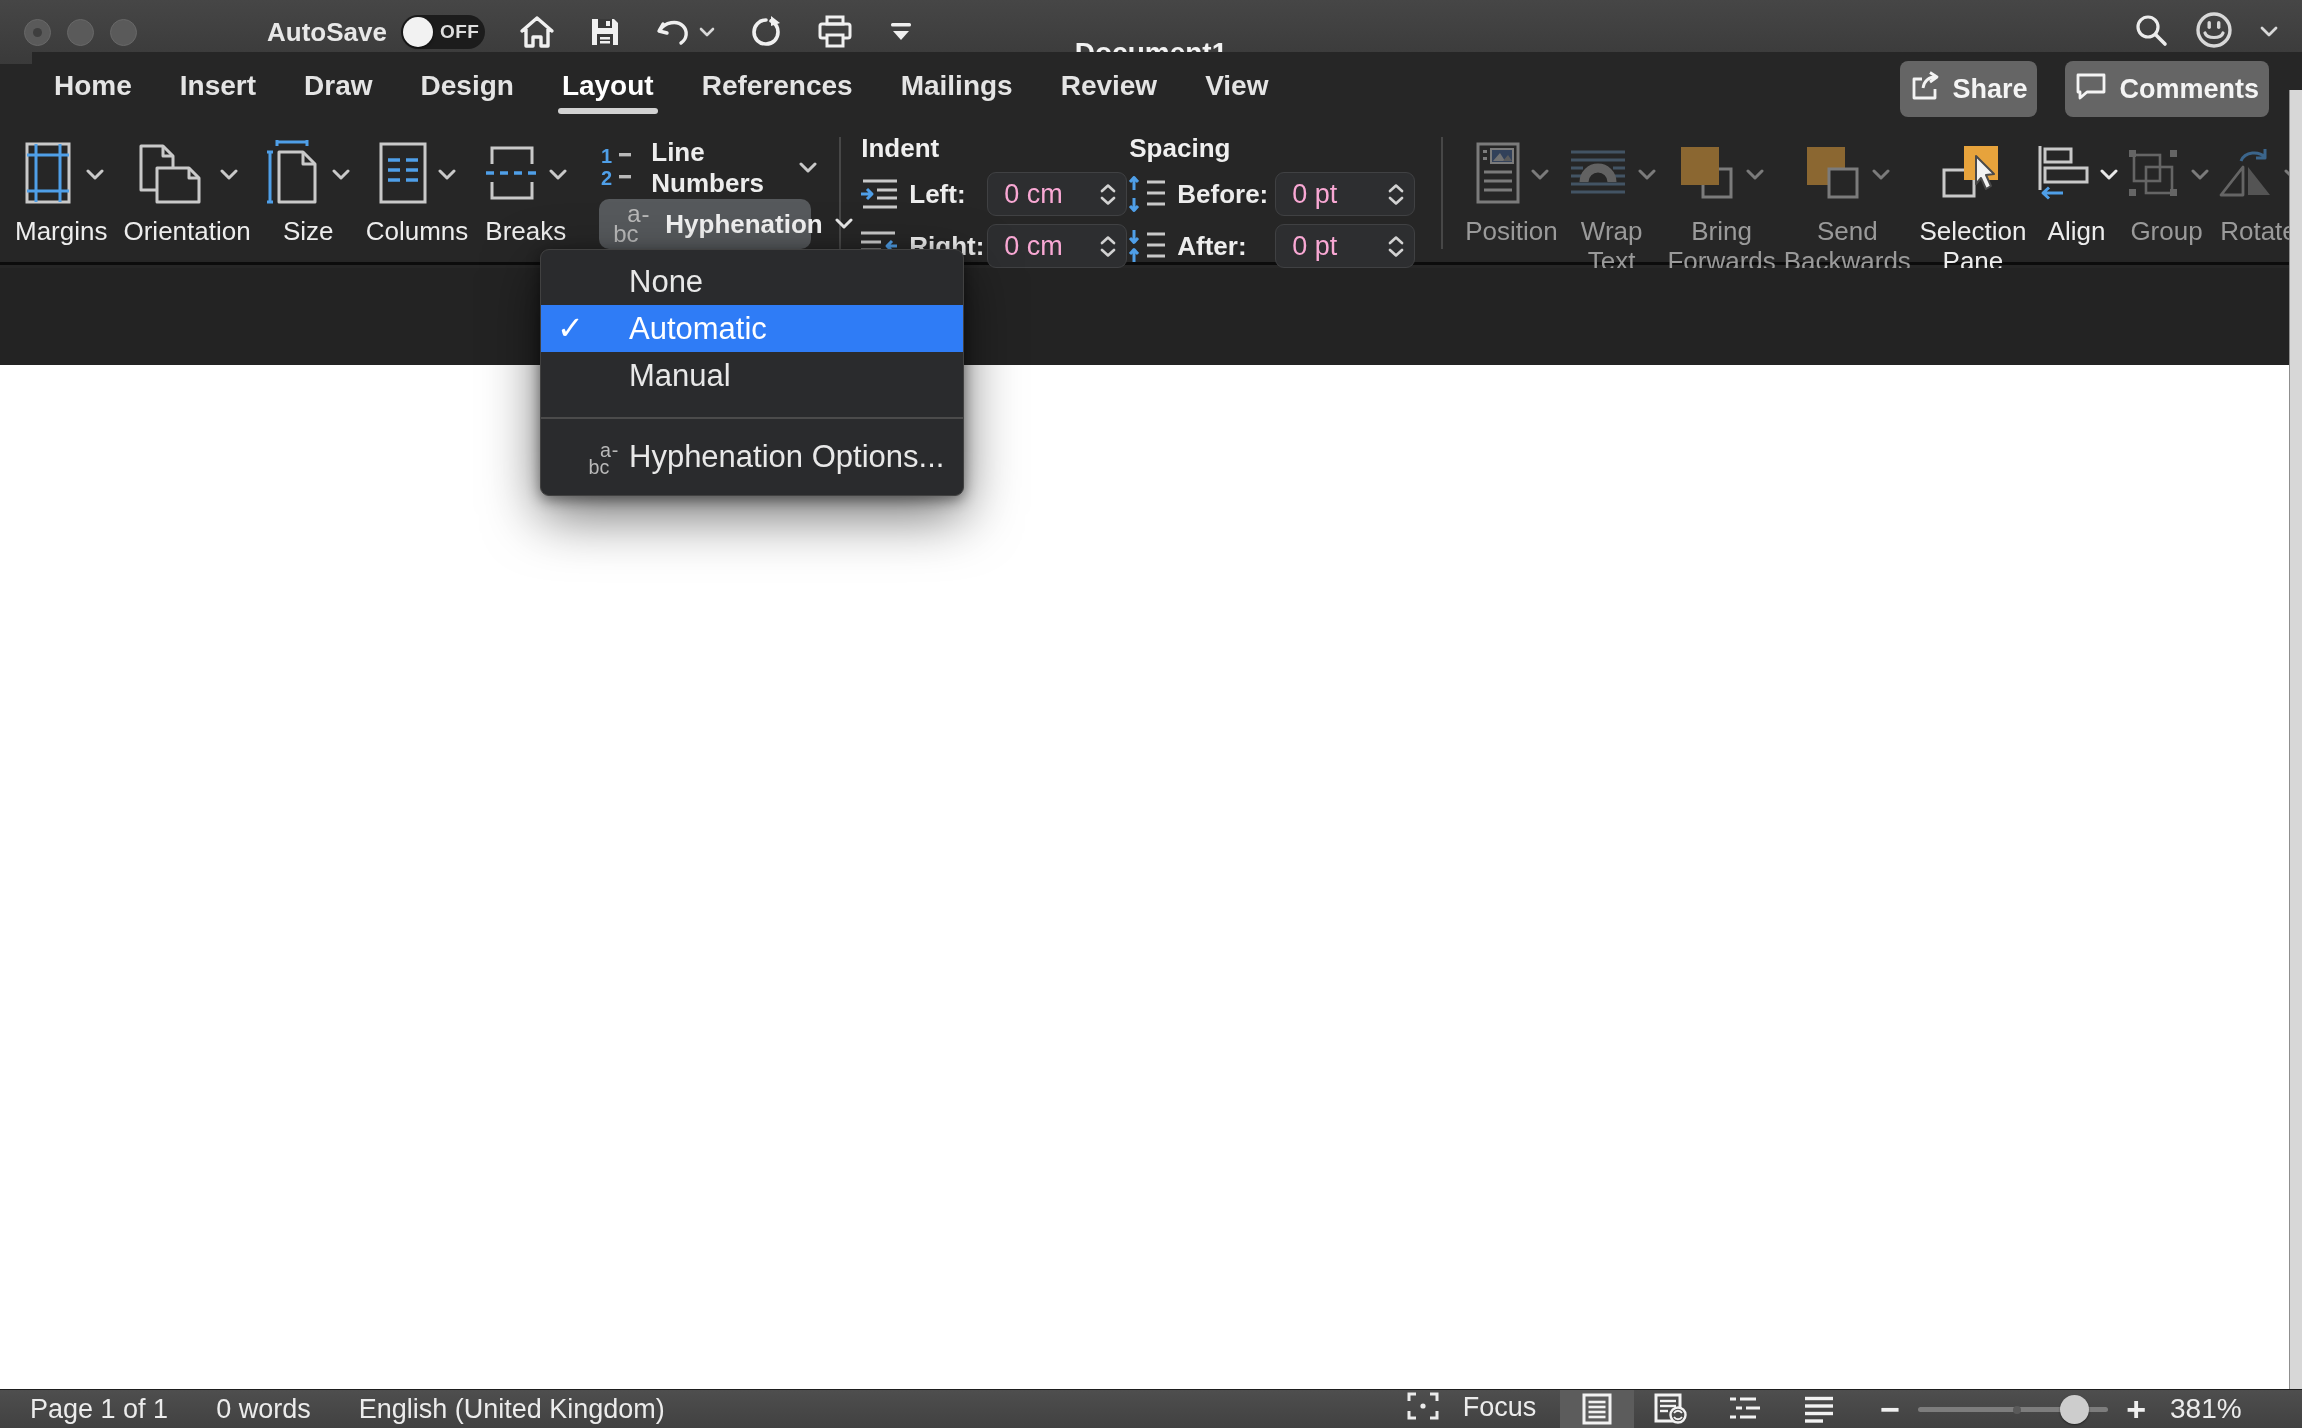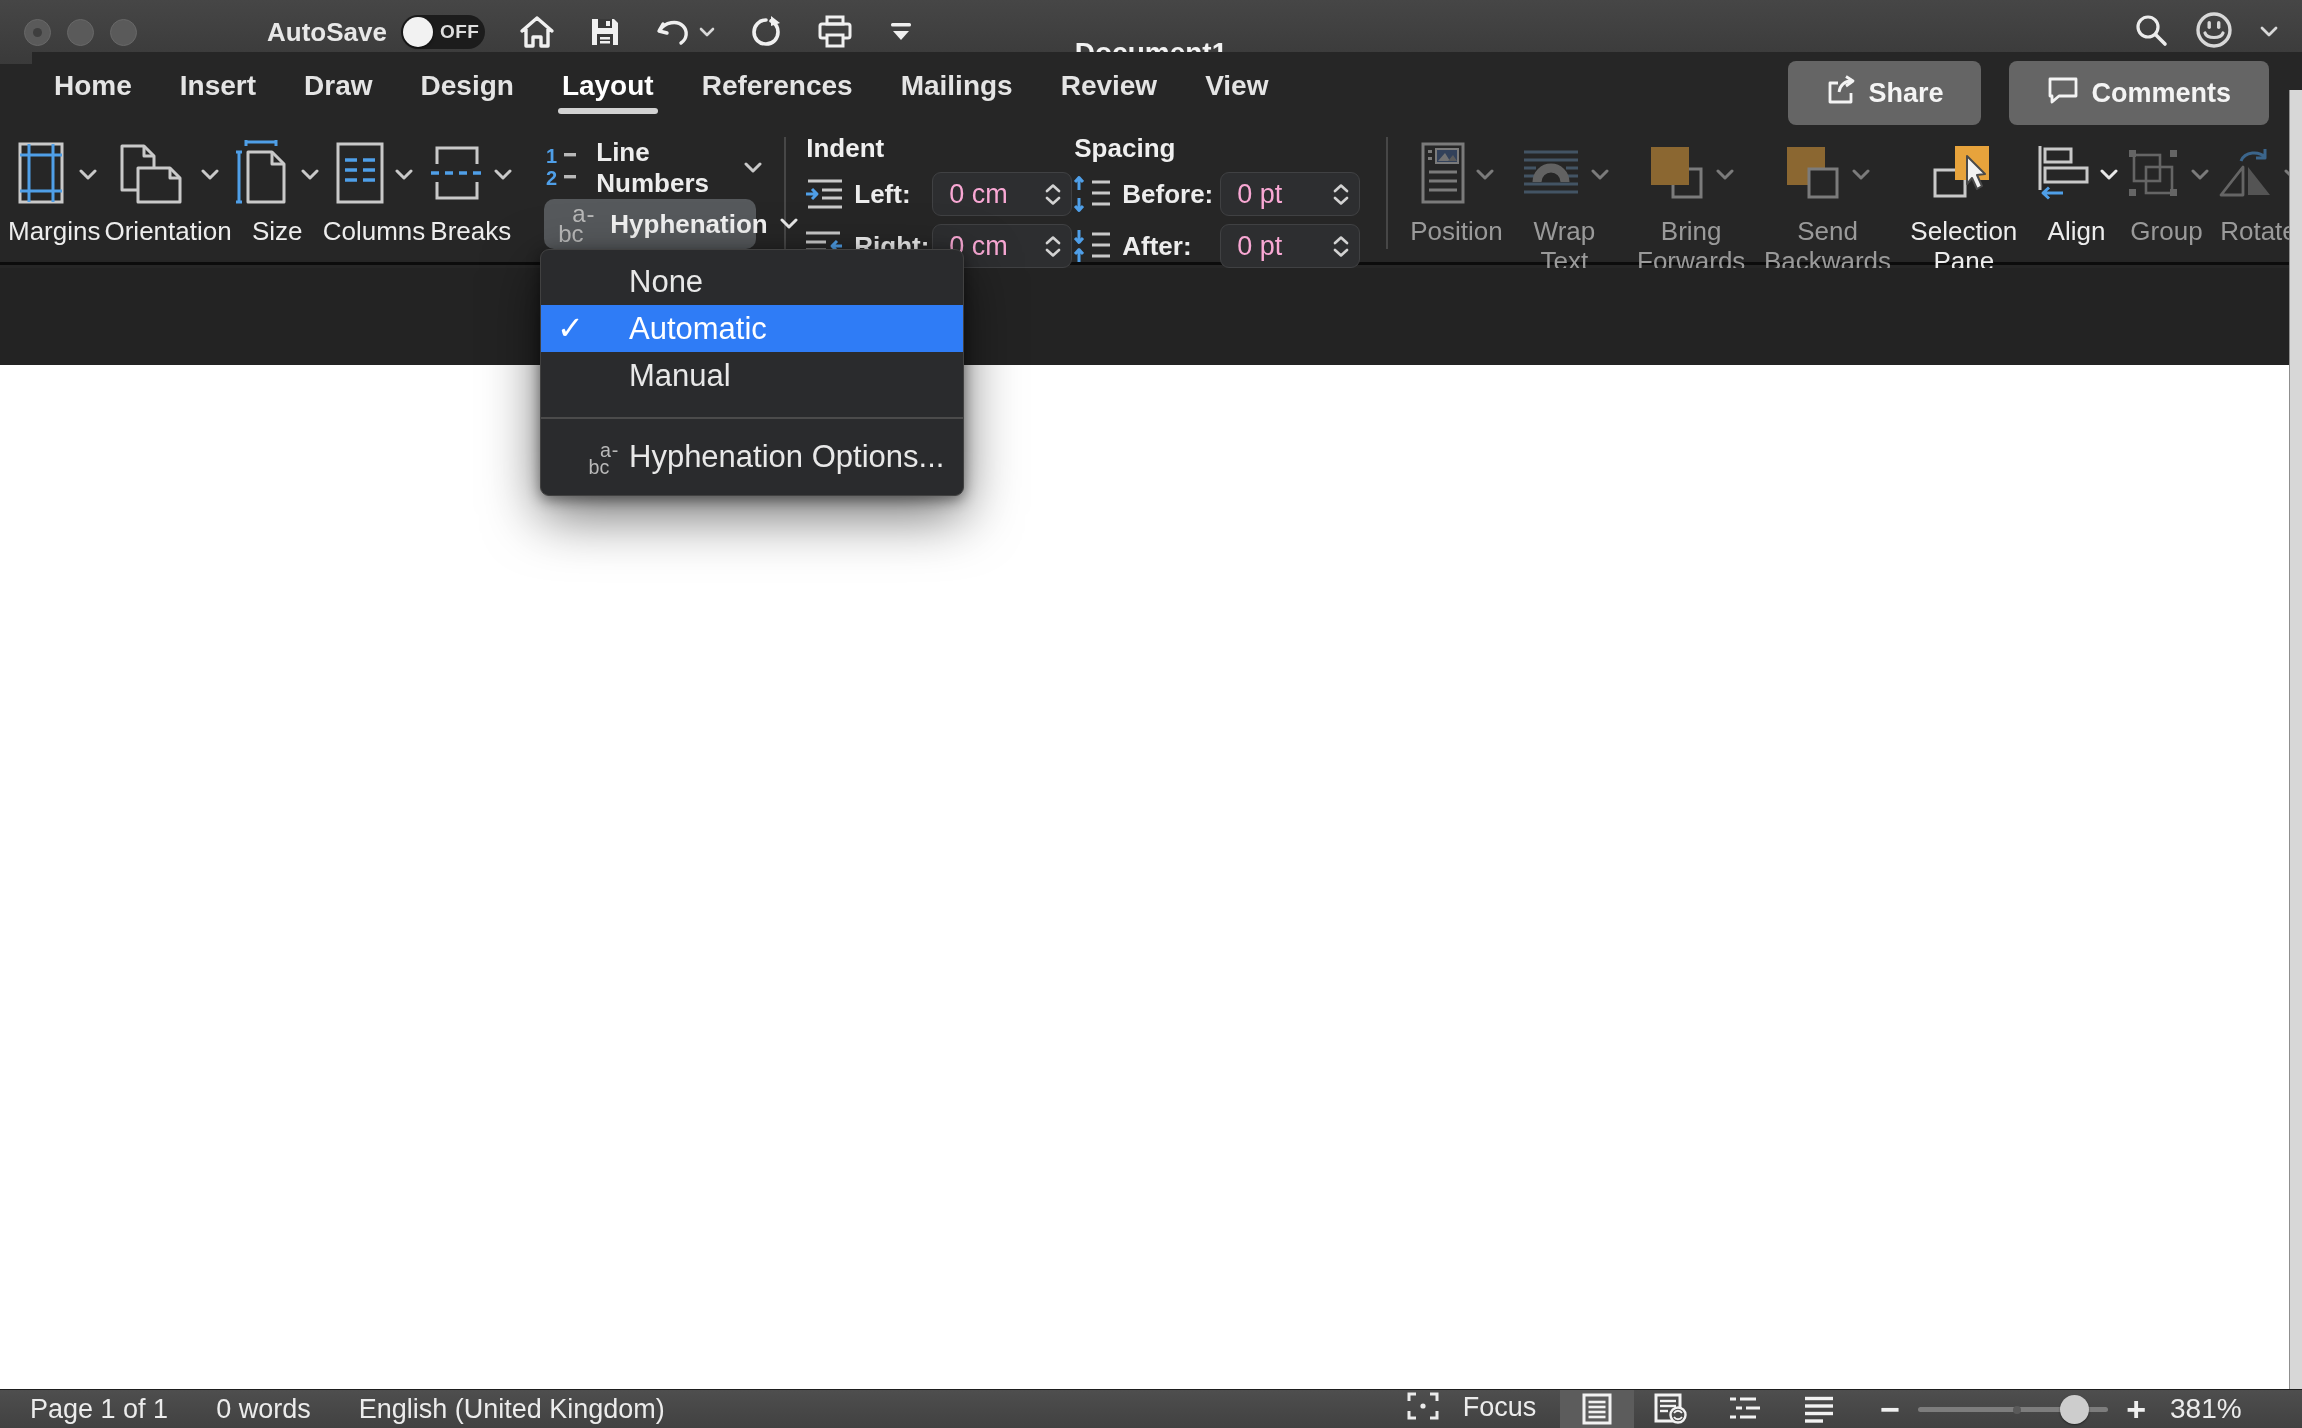--- a/index.html
+++ b/index.html
@@ -34,35 +34,35 @@
   
   .tabrow {
     position:absolute; top:52px; left:0; right:0; height:73px;
     background:#262626; display:flex; align-items:center;margin-left:32px;
   }
   .tabs { display:flex; gap:44px; padding-left:20px; }
   .tab { position:relative; font-size:28px; font-weight:600; color:#e4e4e4; padding:16px 2px 22px; }
   .tab.active { font-weight:700; color:#fff; }
   .tab.active::after { content:''; position:absolute; left:-2px; right:-2px; bottom:10px; height:6px; border-radius:3px; background:#d2d2d2; }
   .top-btns { position:absolute; right:33px; top:9px; display:flex; gap:28px; }
-  .pill-btn { display:flex; align-items:center; gap:12px; background:#656565; border-radius:8px; height:64px; padding:0 38px; font-size:27px; font-weight:700; color:#f4f4f4; }
+  .pill-btn { display:flex; align-items:center; gap:12px; background:#656565; border-radius:8px; height:56px; padding:0 10px; font-size:27px; font-weight:700; color:#f4f4f4; }
 
   
   .ribbon {
     position:absolute; top:125px; left:0; right:0; height:140px;
     background:#262626; border-bottom:3px solid #0c0c0c;
     display:flex; align-items:flex-start;
   }
   .rbtn { display:flex; flex-direction:column; align-items:center; }
   .rbtn .icon-row { display:flex; align-items:center; gap:9px; height:84px; }
   .rbtn .lbl { font-size:26px; color:#ededed; text-align:center; line-height:1.15; max-width:136px; }
   .rbtn.disabled .lbl { color:#9a9a9a; }
   .rbtn.disabled .icon-row svg { opacity:.52; }
   .chev { flex:none; }
-  .grp-pagesetup { display:flex; gap:4px; padding-left:8px; padding-top:8px; }
+  .grp-pagesetup { display:flex; gap:16px; padding-left:15px; padding-top:8px; }
   .grp-lines { position:relative; width:218px; margin-left:32px; height:140px; flex:none; }
   .linenum-btn { position:absolute; top:12px; left:0; display:flex; align-items:center; gap:12px; }
   .linenum-btn .lbl-inline { font-size:26px; font-weight:600; color:#ededed; }
   .hyph-btn { position:absolute; top:74px; left:0; width:212px; height:50px; border-radius:10px; background:#56595c; display:flex; align-items:center; gap:12px; padding:0 14px; }
   .hyph-btn .lbl-inline { font-size:26px; font-weight:600; color:#f2f2f2; }
   .ab-icon { position:relative; width:40px; height:40px; flex:none; }
   .ab-icon .t1 { position:absolute; top:-4px; left:14px; font-size:24px; color:#b9b9b9; letter-spacing:1px; }
   .ab-icon .t2 { position:absolute; bottom:-4px; left:0; font-size:24px; color:#b9b9b9; }
   .vsep { width:2px; height:112px; background:#474747; margin-top:12px; flex:none; }
   .vsep.s1 { margin-left:22px; margin-right:18px; }

